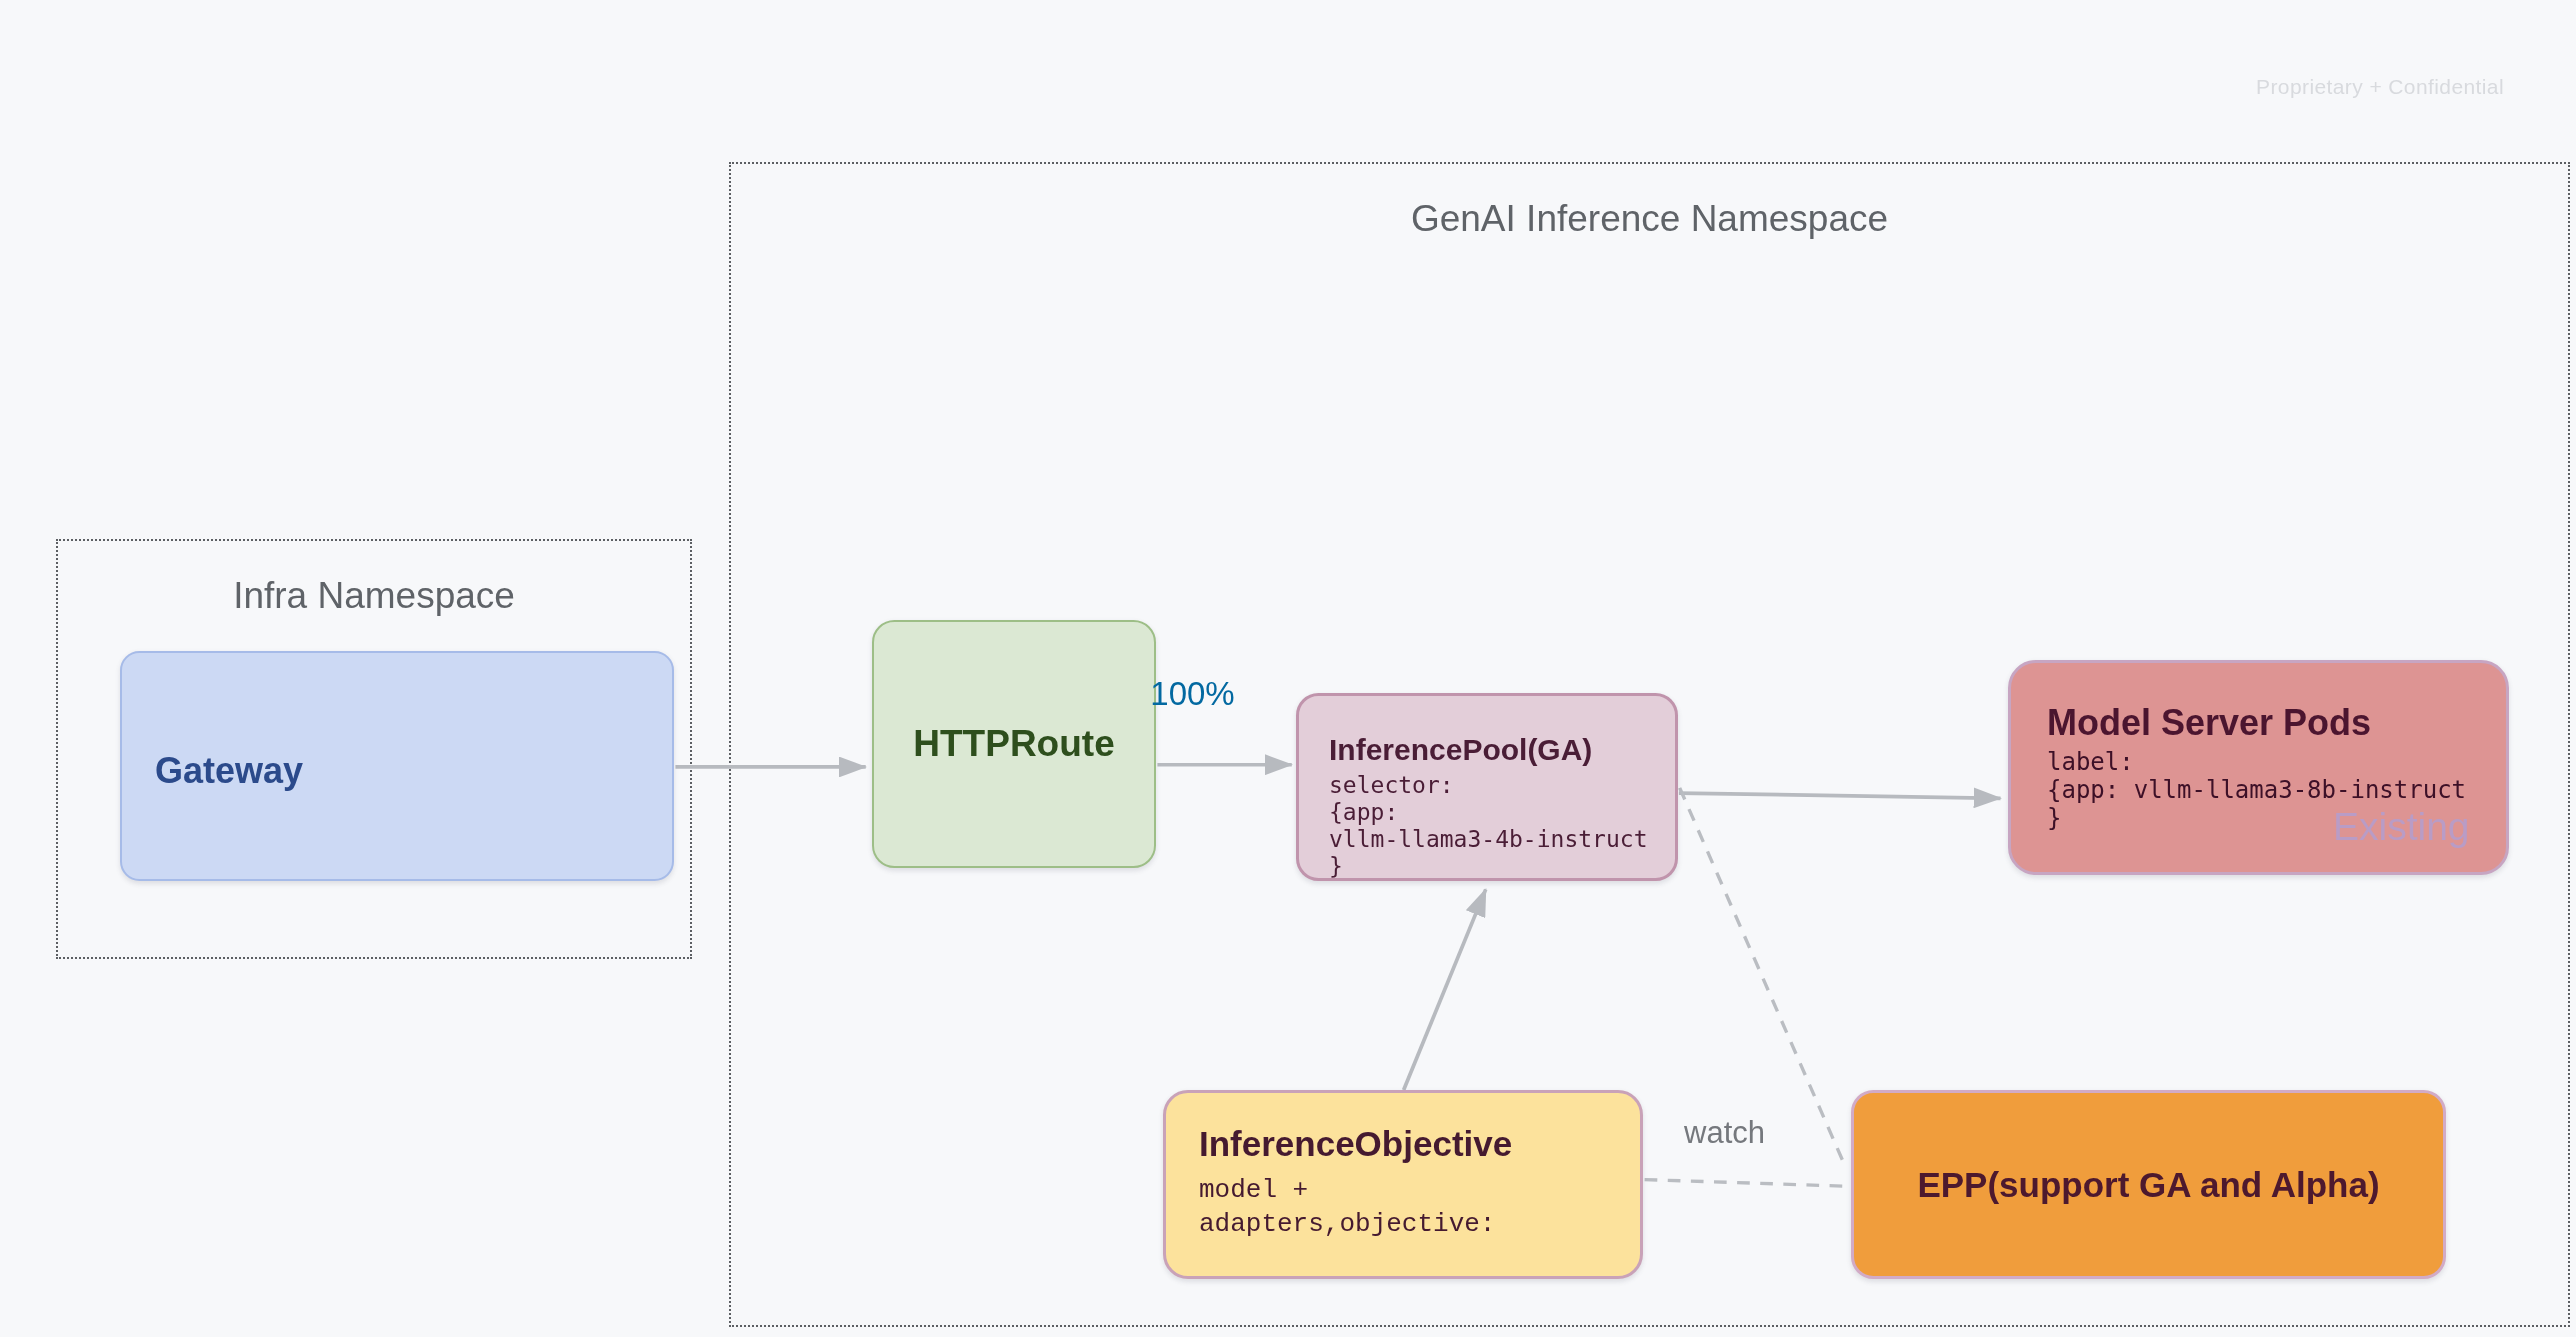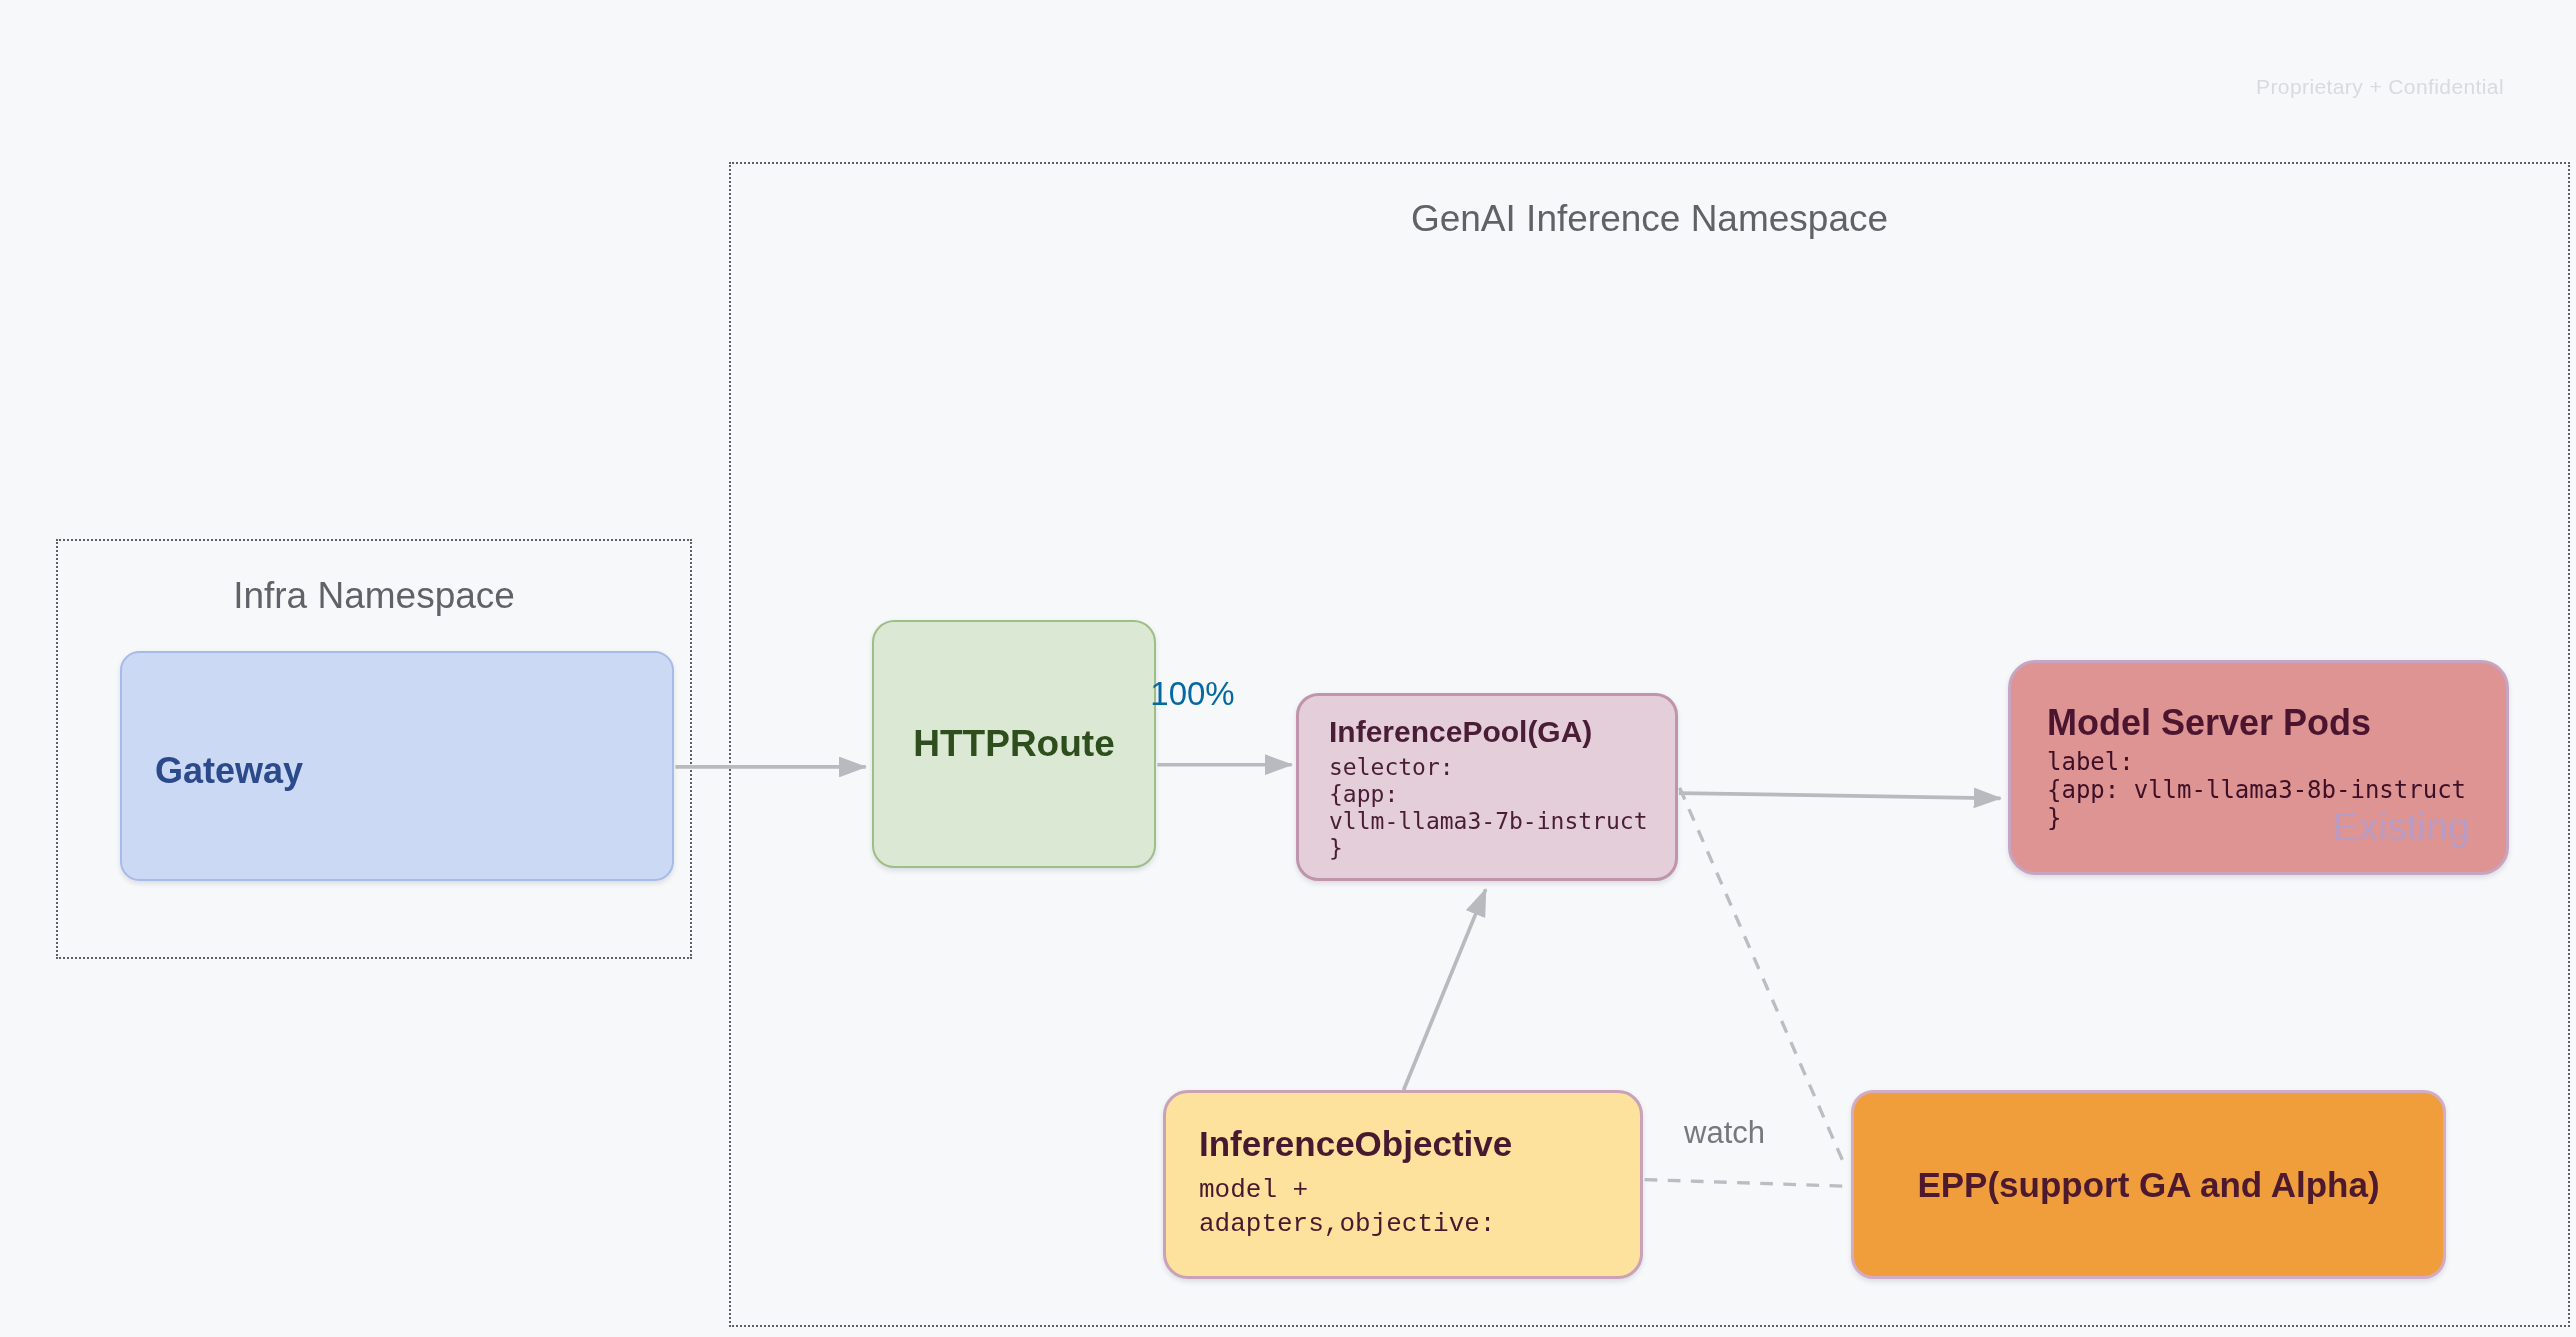--- a/index.html
+++ b/index.html
@@ -36,21 +36,21 @@
   #node-httproute{
     left:872px;top:620px;width:284px;height:248px;border-radius:22.4px;
     background:#dbe8d3;border:2.2px solid #9dbe87;
     display:flex;align-items:center;justify-content:center;
   }
   #node-httproute .title{font-size:37px;color:#2e4f1d;}
   
   #node-pool{
     left:1296px;top:693px;width:382px;height:188px;border-radius:22.4px;
     background:#e3ced9;border:3px solid #c094ac;
-    padding:19px 0 0 30px;color:#4a1d36;
+    padding:37px 0 0 30px;color:#4a1d36;
   }
   #node-pool .title{font-size:30px;}
   #node-pool .code{font-size:23px;line-height:27px;margin-top:4.5px;}
   
   #node-pods{
     left:2008px;top:660px;width:501px;height:215px;border-radius:28px;
     background:#dd9493;border:3.7px solid #c7a5c2;
     padding:39px 0 0 36px;color:#4b152f;
   }
   #node-pods .title{font-size:36px;}
@@ -115,21 +115,21 @@
   </div>
 
   <div class="node" id="node-httproute">
     <div class="title">HTTPRoute</div>
   </div>
 
   <div class="node" id="node-pool">
     <div class="title">InferencePool(GA)</div>
     <div class="code"><span>selector:</span>
 <span>{app:</span>
-<span>vllm-llama3-7b-instruct</span>
+<span>vllm-llama3-4b-instruct</span>
 <span>}</span></div>
   </div>
 
   <div class="node" id="node-pods">
     <div class="title">Model Server Pods</div>
     <div class="code"><span>label:</span>
 <span>{app: vllm-llama3-8b-instruct</span>
 <span>}</span></div>
     <div class="existing">Existing</div>
   </div>

